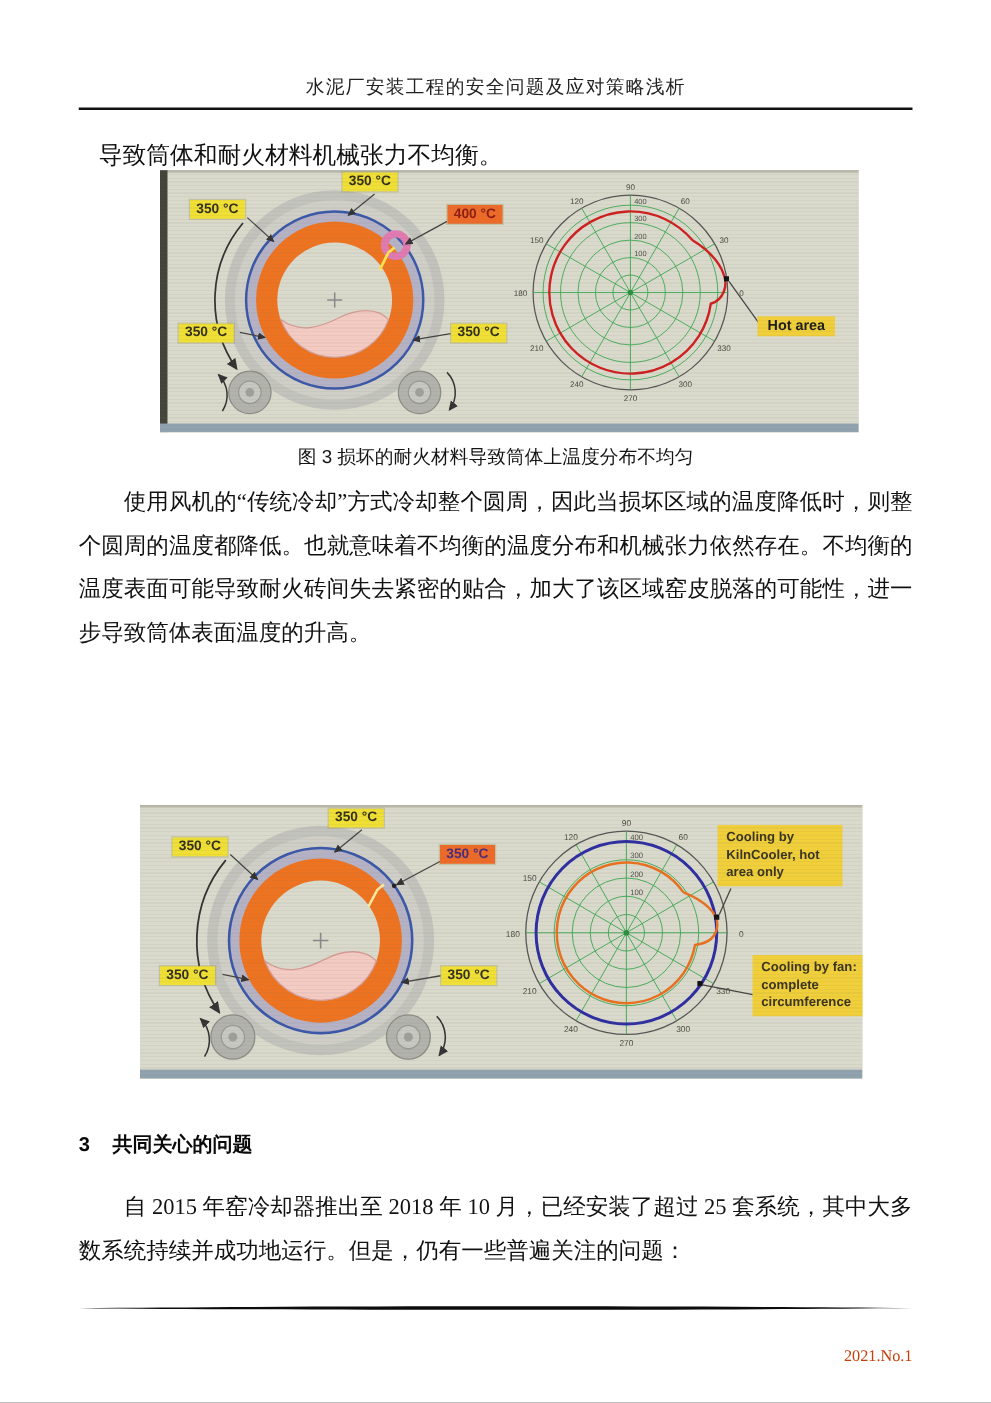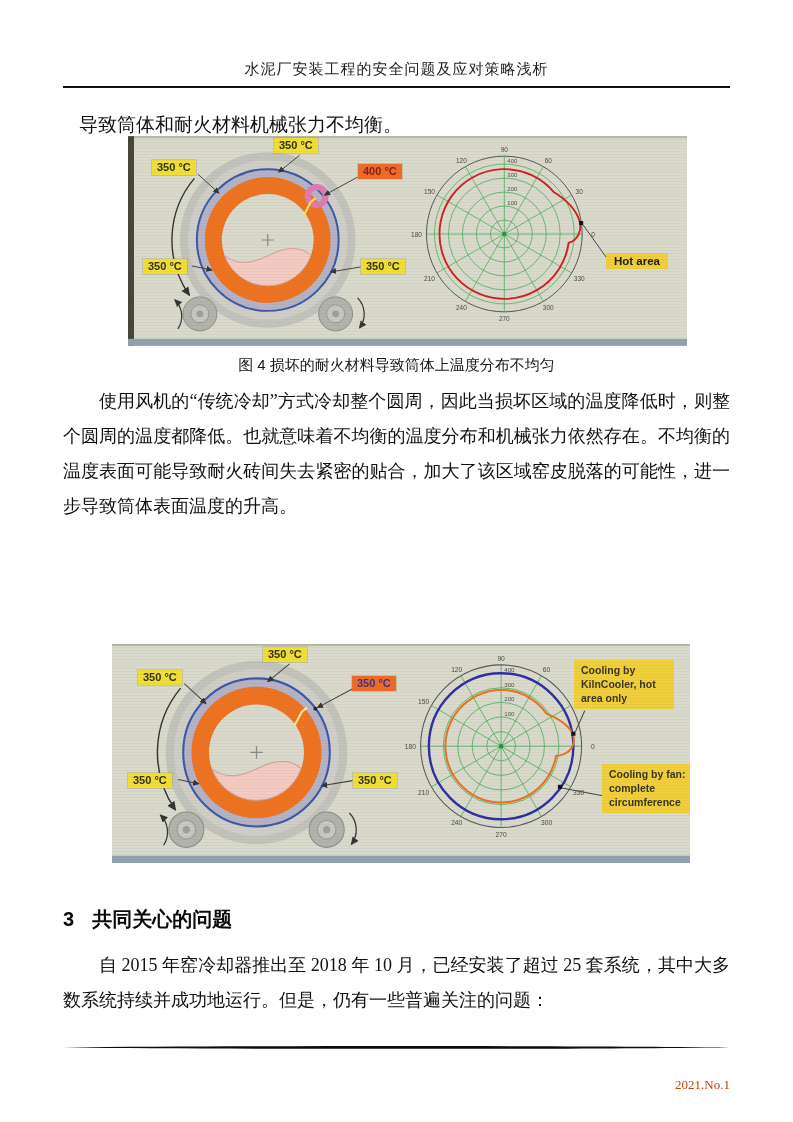--- a/index.html
+++ b/index.html
@@ -7,21 +7,21 @@
         font-family:"Liberation Serif","DejaVu Serif",serif;color:#111;overflow:hidden;}
   .hdr-title{position:absolute;top:60px;left:0;width:100%;text-align:center;
         font-size:15px;letter-spacing:1px;color:#222;}
   .hdr-rule{position:absolute;top:86px;left:63px;width:667px;height:2px;background:#111;}
   .lead{position:absolute;top:94px;left:63px;width:667px;font-size:19px;line-height:30px;margin:16px;}
   .para{position:absolute;left:63px;width:667px;font-size:18px;line-height:35px;margin:0;
         text-align:justify;text-indent:2em;}
   .caption{position:absolute;left:0;width:100%;text-align:center;
         font-family:"Liberation Sans","DejaVu Sans",sans-serif;font-size:15px;color:#151515;}
   .heading{position:absolute;left:63px;font-family:"Liberation Sans","DejaVu Sans",sans-serif;
-        font-size:20px;font-weight:bold;margin:0;color:#0a0a0a;}
+        font-size:16px;font-weight:bold;margin:0;color:#0a0a0a;}
   .heading .num{margin-right:18px;}
   .fig{position:absolute;overflow:hidden;background:#d9d9cc;}
   .fig svg{display:block;width:100%;height:100%;}
   .fig::after{content:"";position:absolute;inset:0;pointer-events:none;
         background:repeating-linear-gradient(to bottom,rgba(110,110,95,.07) 0 1px,transparent 1px 3px);}
   .tl{position:absolute;font:bold 11px "Liberation Sans","DejaVu Sans",sans-serif;
         background:#f0df34;color:#33301c;padding:1px 5px 2px;white-space:nowrap;
         box-shadow:0 0 0 1px rgba(140,130,40,.25);}
   .tl.red{background:#ee6a28;color:#8c1d12;}
   .tl.purple{background:#ee6a28;color:#4a2d7c;}
@@ -124,21 +124,21 @@
         <rect x="452" y="85" width="4" height="4" fill="#111"></rect>
       </g>
     </svg>
     <span class="tl" style="left:146px;top:2px;">350 °C</span>
     <span class="tl" style="left:24px;top:24px;">350 °C</span>
     <span class="tl red" style="left:230px;top:28px;">400 °C</span>
     <span class="tl" style="left:15px;top:123px;">350 °C</span>
     <span class="tl" style="left:233px;top:123px;">350 °C</span>
     <span class="hotarea" style="left:478px;top:117px;">Hot area</span>
   </div>
-  <div class="caption" style="top:356px;">图 4 损坏的耐火材料导致筒体上温度分布不均匀</div>
+  <div class="caption" style="top:356px;">图 3 损坏的耐火材料导致筒体上温度分布不均匀</div>
 
   <p class="para" style="top:384px;">使用风机的“传统冷却”方式冷却整个圆周，因此当损坏区域的温度降低时，则整个圆周的温度都降低。也就意味着不均衡的温度分布和机械张力依然存在。不均衡的温度表面可能导致耐火砖间失去紧密的贴合，加大了该区域窑皮脱落的可能性，进一步导致筒体表面温度的升高。</p>
 
   <div class="fig" style="top:644px;left:112px;width:578px;height:219px;">
     <svg viewBox="0 0 560 210" preserveAspectRatio="none">
       <defs>
         <marker id="ah4" markerWidth="7" markerHeight="7" refX="5.5" refY="3" orient="auto">
           <path d="M0 0 L6.5 3 L0 6 Z" fill="#333"></path>
         </marker>
       </defs>

